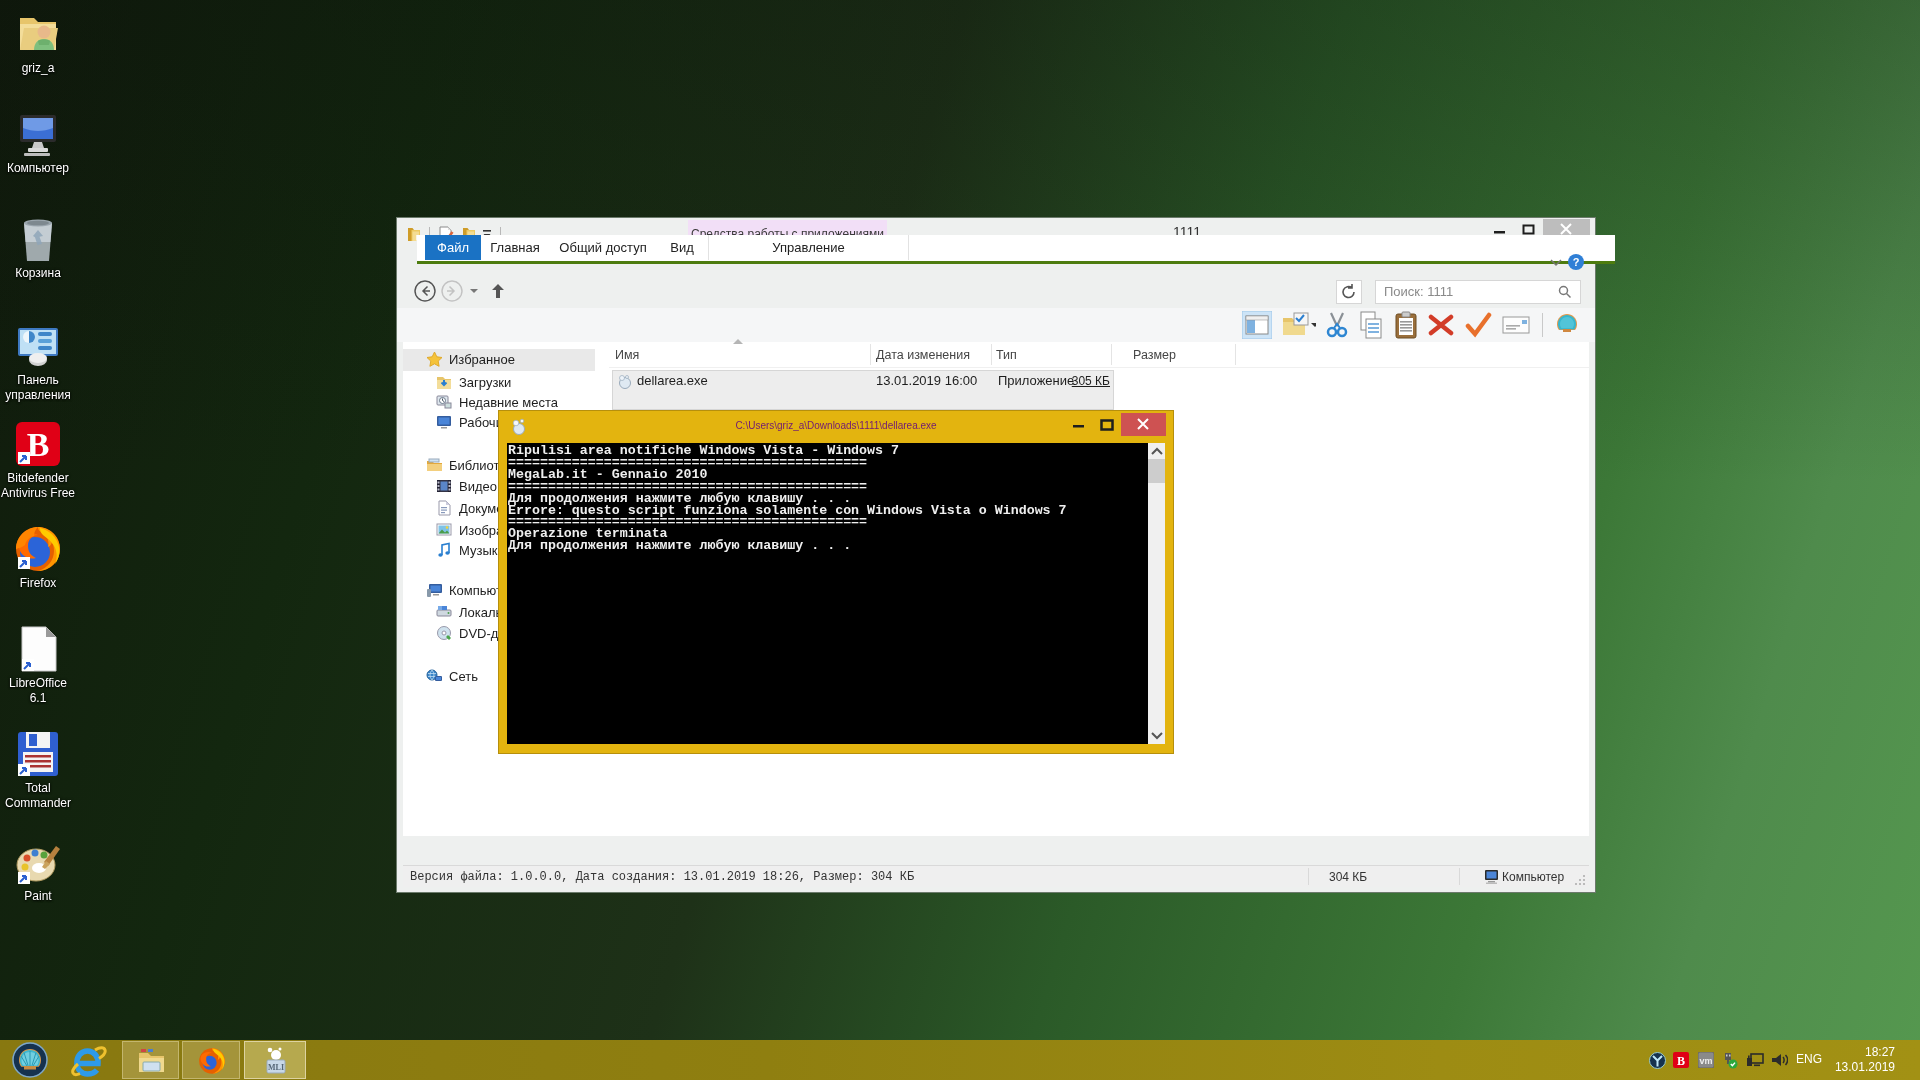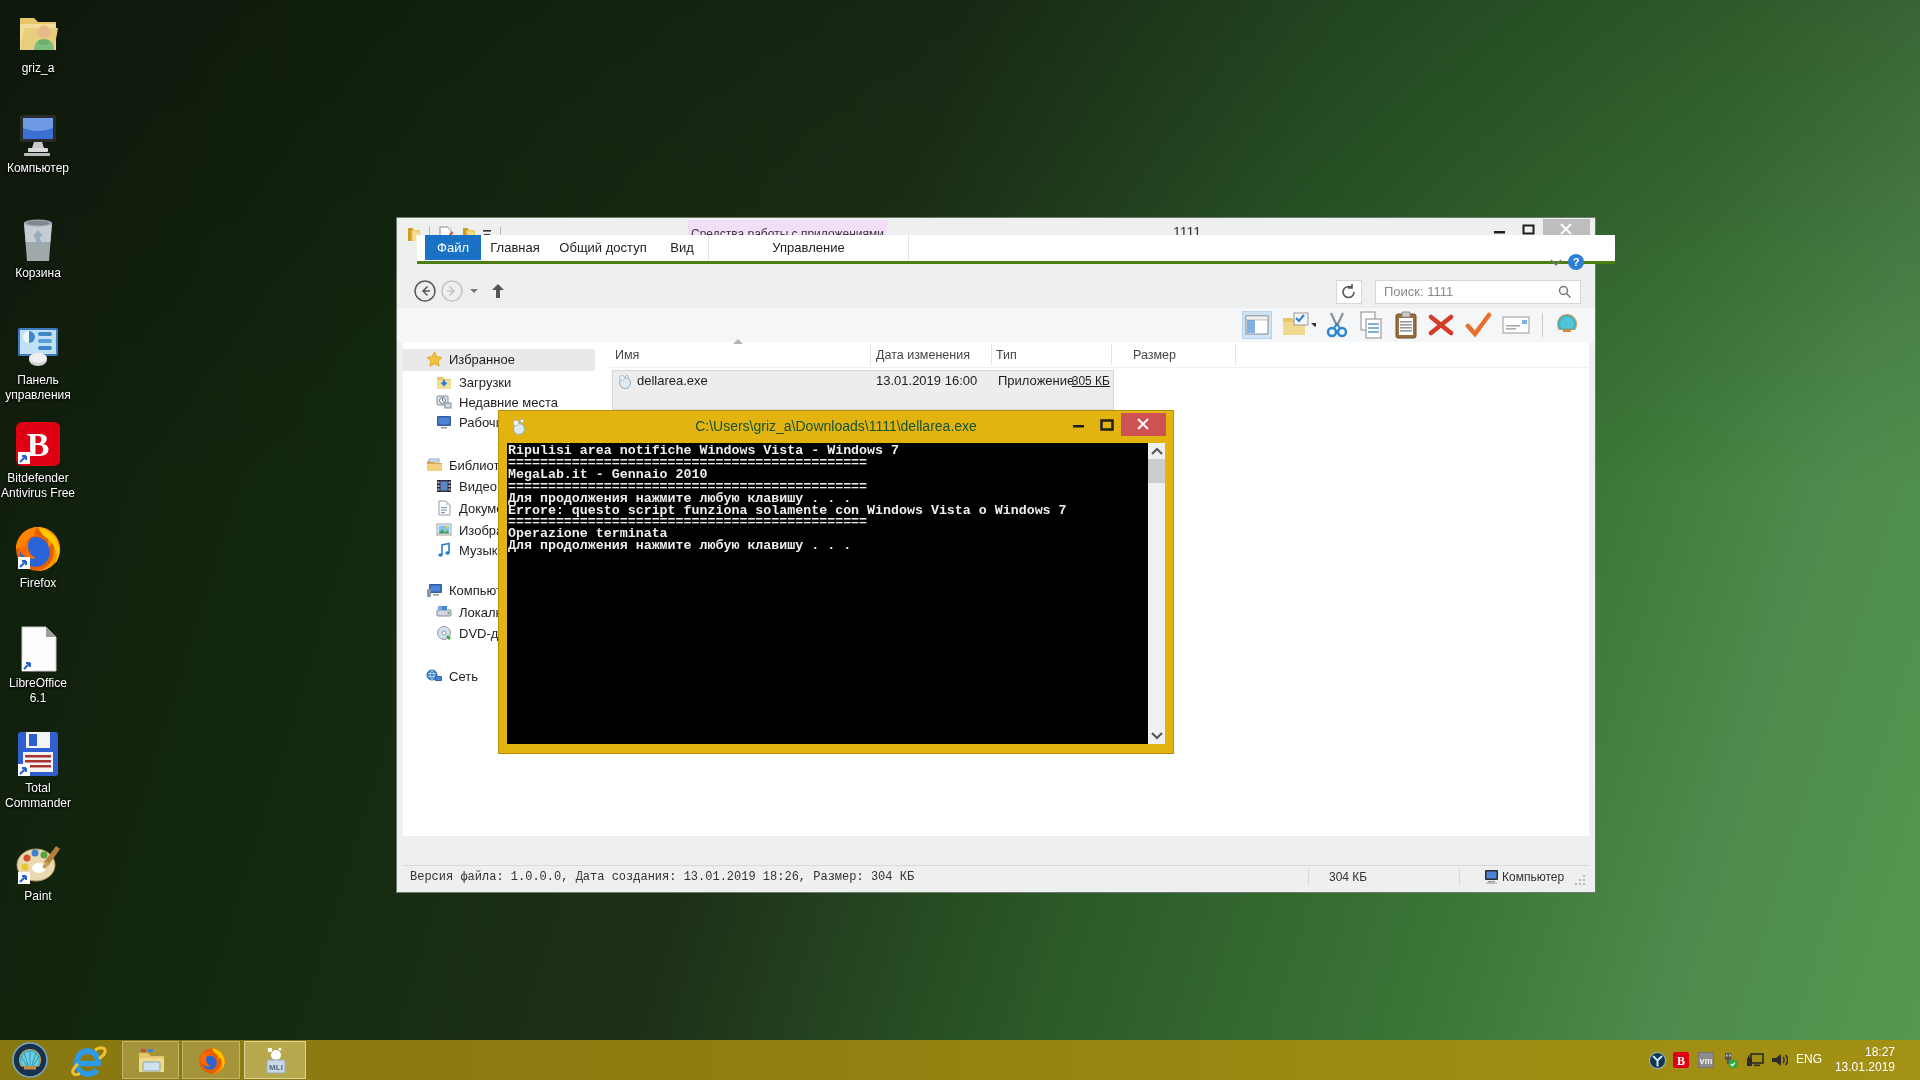--- a/index.html
+++ b/index.html
@@ -49,29 +49,29 @@
 #filearea{position:absolute;left:206px;top:0;right:0;height:100%;background:#fff;}
 #cols{position:absolute;left:0;top:0;width:100%;height:25px;font-size:12.5px;color:#454545;border-bottom:1px solid #f0f0f0;}
 #cols .cl{position:absolute;top:3px;height:21px;line-height:21px;}
 #cols .sep{position:absolute;top:2px;width:1px;height:21px;background:#e4e4e4;}
 #filerow{position:absolute;left:3px;top:28px;width:502px;height:40px;background:#ededed;border:1px solid #d6d6d6;box-sizing:border-box;font-size:13px;color:#1e1e1e;}
 
 #status1{position:absolute;left:6px;top:618px;width:1186px;height:29px;background:#fff;font-size:12px;color:#333;}
 #status2{position:absolute;left:6px;top:647px;width:1186px;height:22px;background:#efefef;border-top:1px solid #d9d9d9;box-sizing:border-box;font-size:12px;color:#333;}
 
 #cons{position:absolute;left:498px;top:410px;width:676px;height:344px;background:#e3b40f;box-shadow:0 0 0 1px #b68f0c inset;}
-#constitle{position:absolute;left:0;top:0;width:100%;height:24px;font-size:14px;color:#14532d;text-align:center;line-height:32px;}
+#constitle{position:absolute;left:0;top:0;width:100%;height:24px;font-size:10px;color:#701a75;text-align:center;line-height:32px;}
 #consbtns{position:absolute;right:8px;top:2px;display:flex;}
 #consblack{position:absolute;left:9px;top:33px;width:641px;height:301px;background:#000;overflow:hidden;}
 #consblack pre{margin:0;padding:2px 0 0 1px;font-family:"Liberation Mono",monospace;font-weight:bold;font-size:13.3px;line-height:11.9px;color:#efefef;letter-spacing:0;}
 #consscroll{position:absolute;left:650px;top:33px;width:17px;height:301px;background:#f0f0f0;}
 
 #taskbar{position:absolute;left:0;top:1040px;width:1920px;height:40px;
 background:linear-gradient(90deg,#887810 0%,#8f7f10 40%,#9d8c13 75%,#a29114 100%);}
-.tbtn{position:absolute;top:1px;height:38px;box-sizing:border-box;}
+.tbtn{position:absolute;top:1px;height:38px;box-sizing:border-box;font-family:Liberation Serif, serif;}
 #tray{position:absolute;right:0;top:0;height:40px;color:#fff;font-size:12px;}
 .trayic{position:absolute;top:12px;}
 #clock{position:absolute;right:25px;top:5px;text-align:right;line-height:15px;color:#fff;font-size:12px;}
 </style>
 </head>
 <body>
 <div id="desktop"></div>
 
 <div class="dicon" style="left:0px;top:10px;">
 <svg width="48" height="48" viewBox="0 0 48 48">

